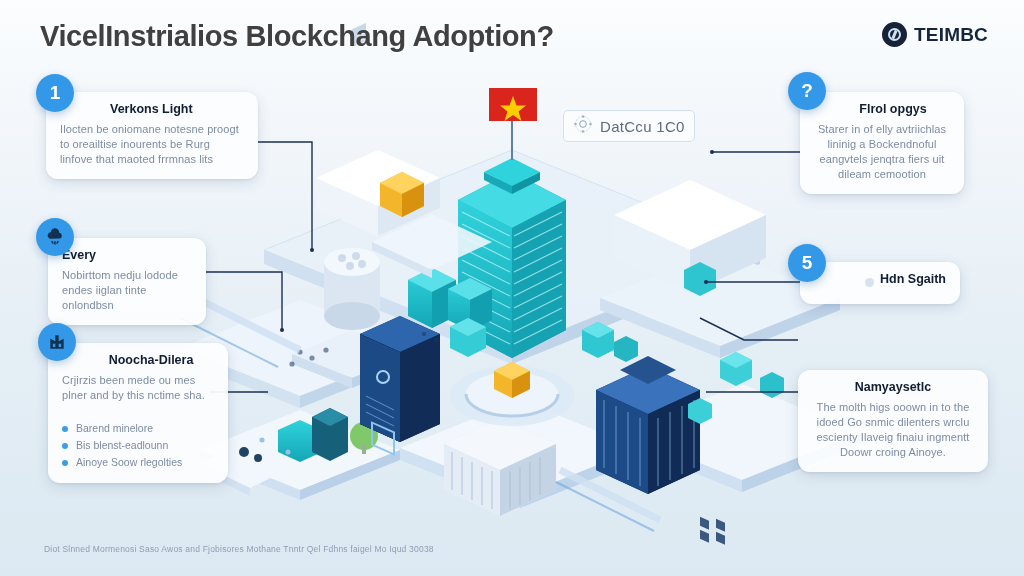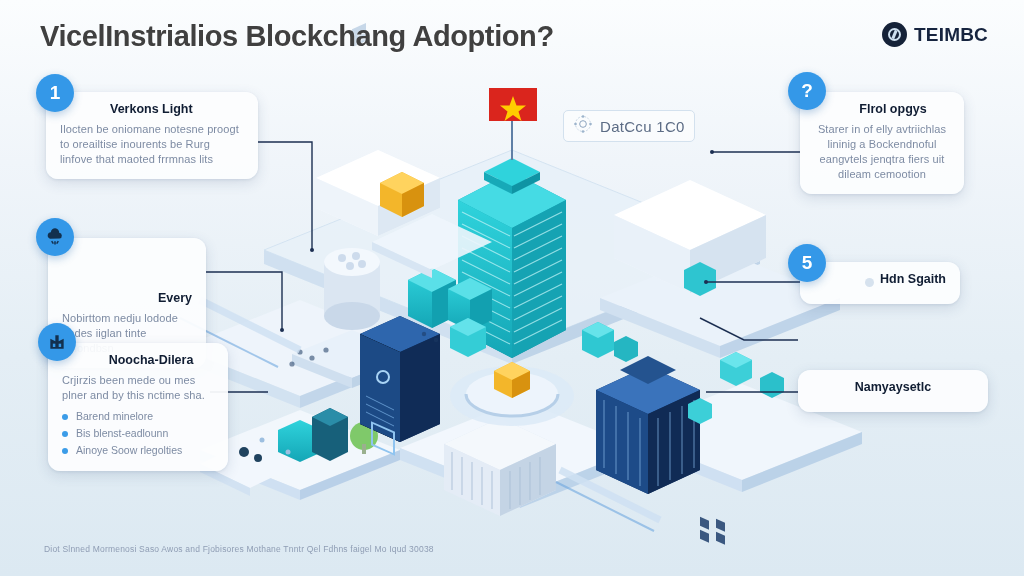--- a/index.html
+++ b/index.html
@@ -54,21 +54,21 @@
     padding:10px 14px 12px 14px;
   }
   .card-title{
     font-size:12.5px; font-weight:bold; color:#101d33;
     margin-bottom:6px; filter:blur(.2px);
   }
   .card-body{
     font-size:11px; line-height:15px; color:#7d8ba3;
     filter:blur(.55px); letter-spacing:.1px;
   }
-  .card-list{ margin-top:5px; list-style:none; }
+  .card-list{ margin-top:17px; list-style:none; }
   .card-list li{
     font-size:10.5px; line-height:17px; color:#7d8ba3;
     filter:blur(.55px); padding-left:14px; position:relative;
   }
   .card-list li::before{
     content:""; position:absolute; left:0; top:6px;
     width:6px;height:6px;border-radius:50%; background:#3b9ce8;
   }
   .badge{
     position:absolute; width:38px;height:38px;border-radius:50%;
@@ -86,21 +86,21 @@
     background:#d6e2ee; flex:none;
   }
 
   
   #card-1{ left:46px;  top:92px;  width:212px; }
   #card-1 .badge{ left:-10px; top:-18px; }
   #card-1 .card-title{ text-align:left; padding-left:50px; }
 
   #card-2{ left:48px;  top:238px; width:158px; }
   #card-2 .badge{ left:-12px; top:-20px; }
-  #card-2 .card-title{ text-align:right;margin-top:43px; }
+  #card-2 .card-title{ text-align:left; }
 
   #card-3{ left:48px;  top:343px; width:180px; }
   #card-3 .badge{ left:-10px; top:-20px; }
   #card-3 .card-title{ text-align:center; padding-left:26px; }
 
   #card-4{ left:800px; top:92px;  width:164px; }
   #card-4 .badge{ left:-12px; top:-20px; }
   #card-4 .card-title{ text-align:center; padding-left:22px; }
   #card-4 .card-body{ text-align:center; }
 
@@ -513,15 +513,16 @@
 <div class="card" id="card-5">
   <div class="badge">5</div>
   <div class="title-row">
     <span class="mini-dot"></span>
     <span class="card-title">Hdn Sgaith</span>
   </div>
 </div>
 
 <div class="card" id="card-6">
   <div class="card-title">Namyaysetlc</div>
+  <div class="card-body">The molth higs ooown in to the idoed Go snmic dilenters wrclu escienty Ilaveig finaiu ingmentt Doowr croing Ainoye.</div>
 </div>
 
 <div class="footer">Diot Slnned Mormenosi Saso Awos and Fjobisores Mothane Tnntr Qel Fdhns faigel Mo Iqud 30038</div>
 
 </body></html>

